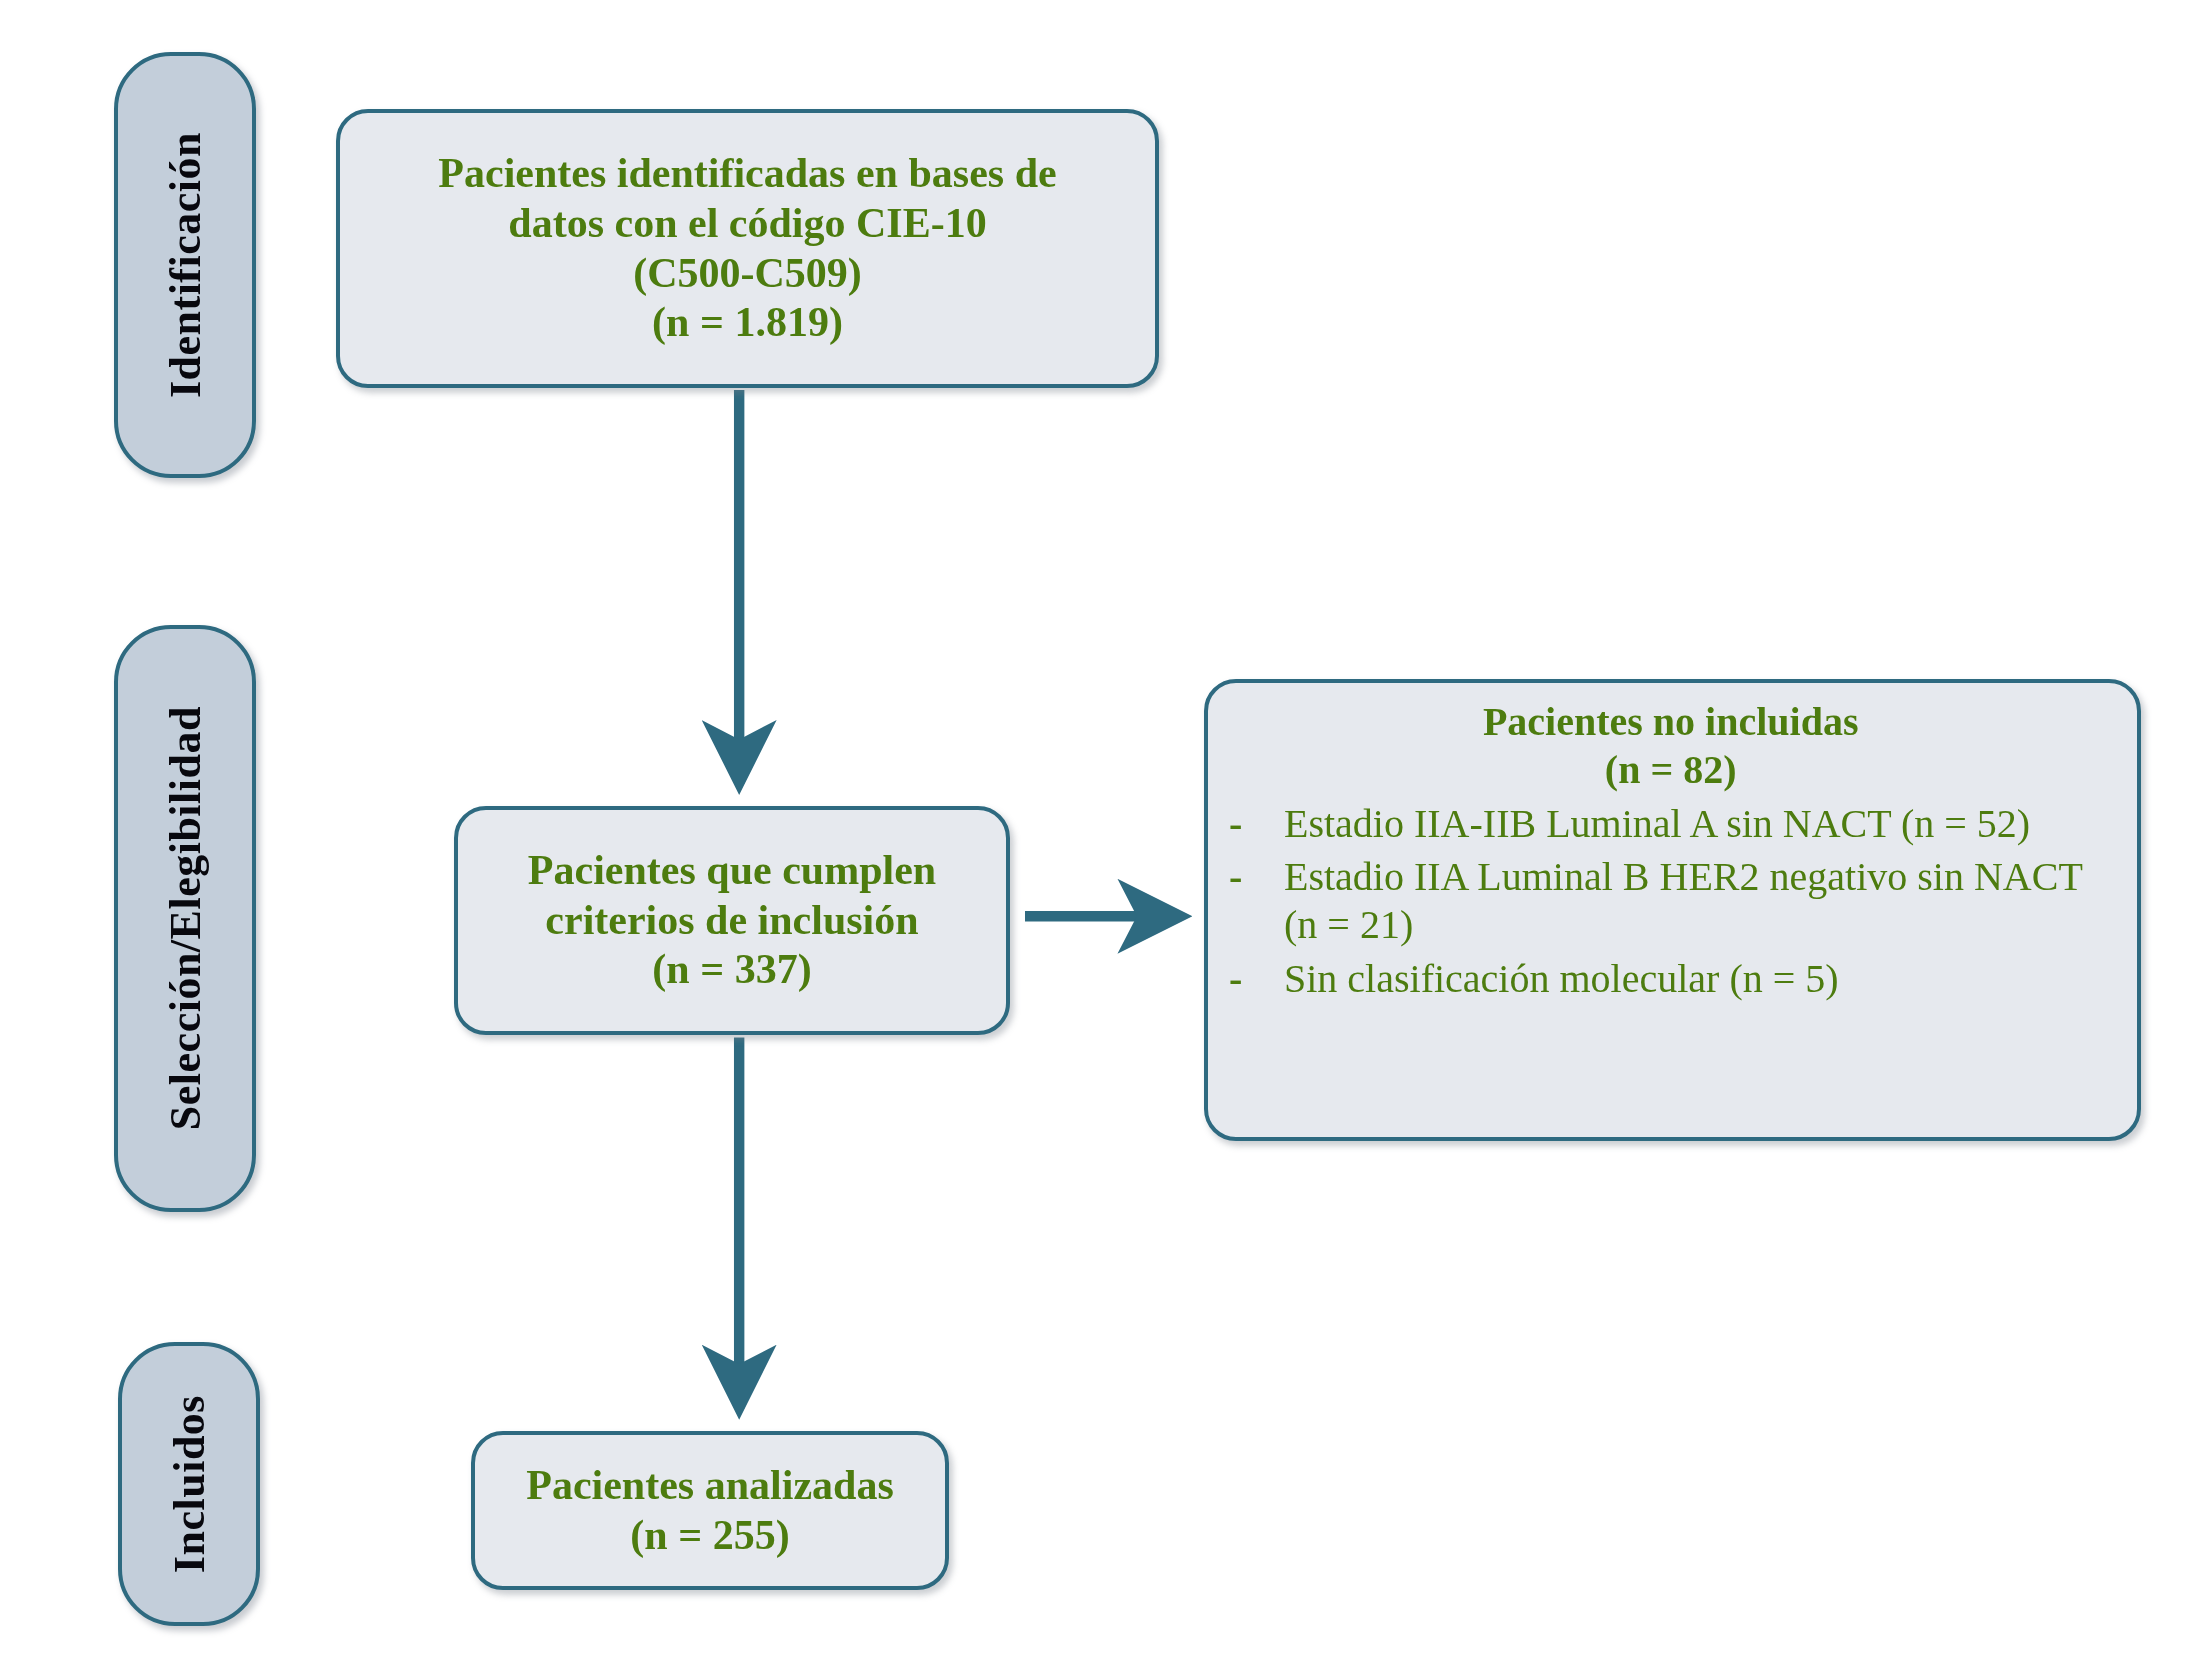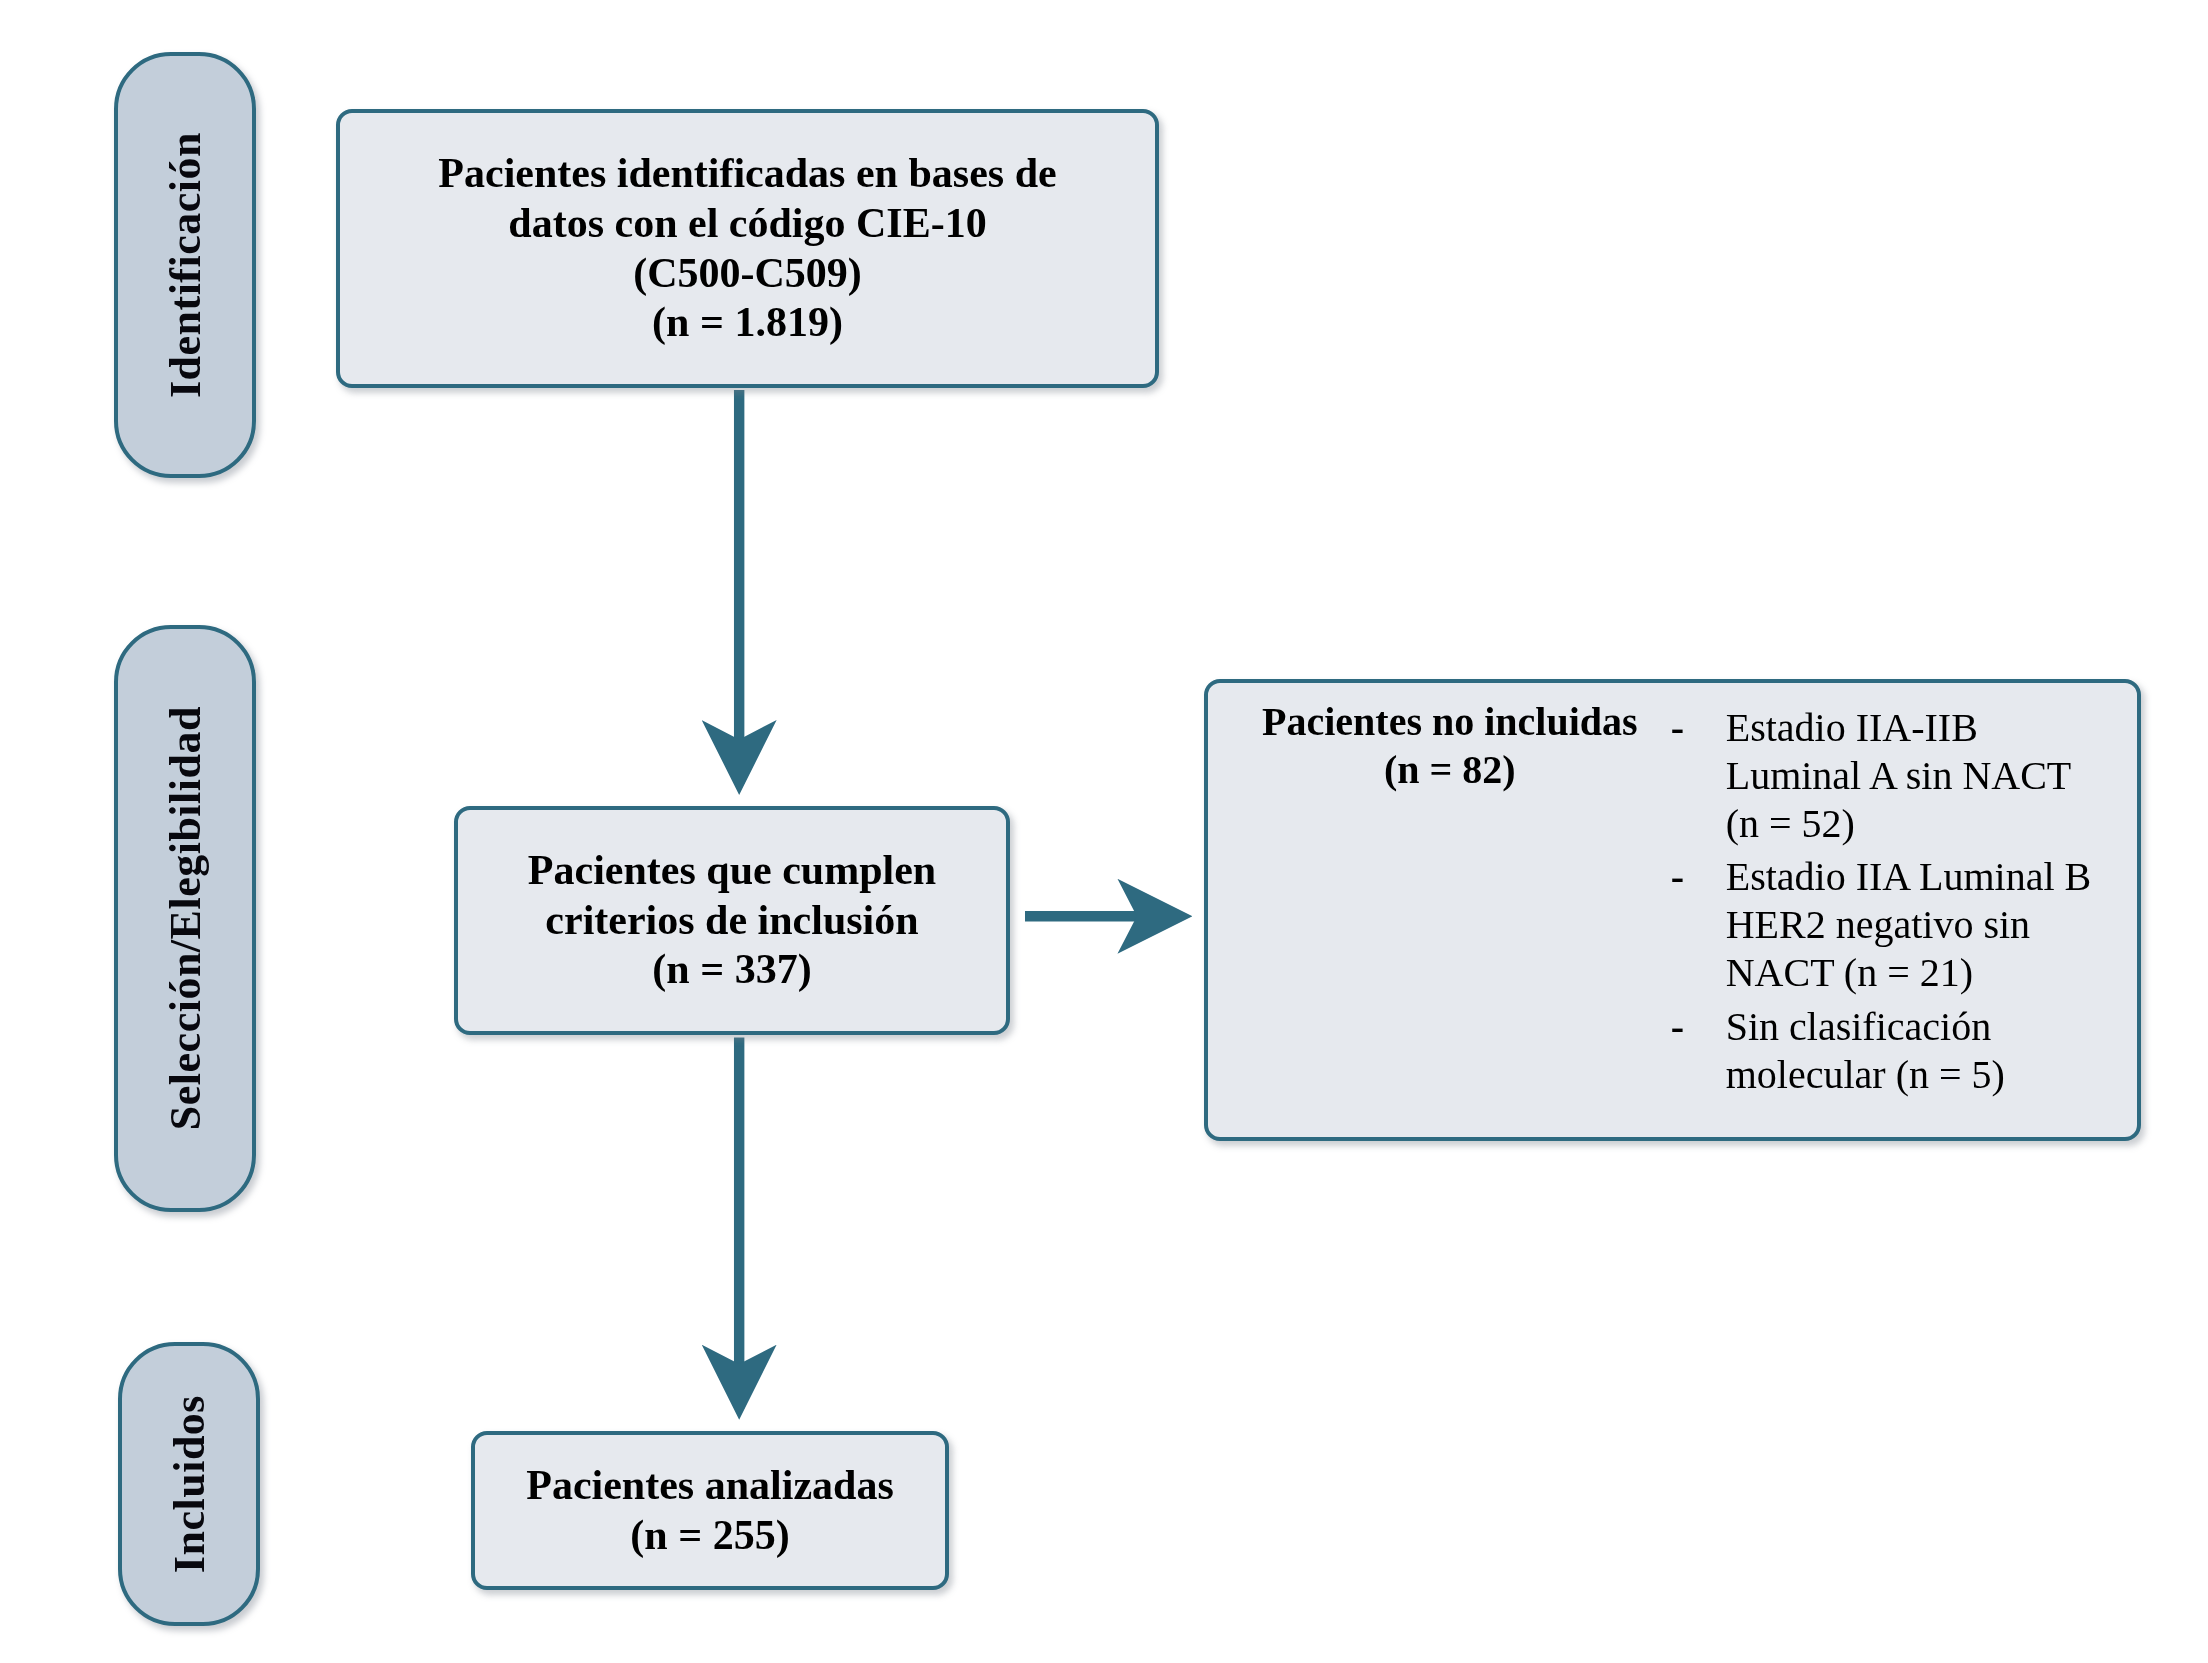--- a/index.html
+++ b/index.html
@@ -17,26 +17,26 @@
     background: #ffffff;
     overflow: hidden;
   }
 
   
   .box {
     position: absolute;
     box-sizing: border-box;
     border: 4.7px solid #2E6A80;
     background: #E6E9EE;
-    border-radius: 16px;
+    border-radius: 32px;
     box-shadow: 3.8px 4.7px 6.6px rgba(120,128,140,0.38);
     display: flex;
     align-items: center;
     justify-content: center;
-    color: #000000;
+    color: #4d7c0f;
     font-weight: bold;
     text-align: center;
     line-height: 1.18;
   }
 
   
   .stage {
     position: absolute;
     box-sizing: border-box;
     border: 4.7px solid #2E6A80;
@@ -81,21 +81,21 @@
     font-size: 42px;
     padding: 3.8px 17px;
   }
   #box-excluded {
     left: 1204px; top: 679px; width: 937px; height: 462px;
     font-size: 40px;
     padding: 15px 24.6px 15px 21px;
     align-items: flex-start;
     justify-content: flex-start;
     text-align: left;
-    flex-direction: row;
+    flex-direction: column;
   }
 
   .excluded-head {
     width: 100%;
     text-align: center;
     font-weight: bold;
     line-height: 1.2;
   }
   .excluded-list {
     margin: 5.7px 0 0 0;

